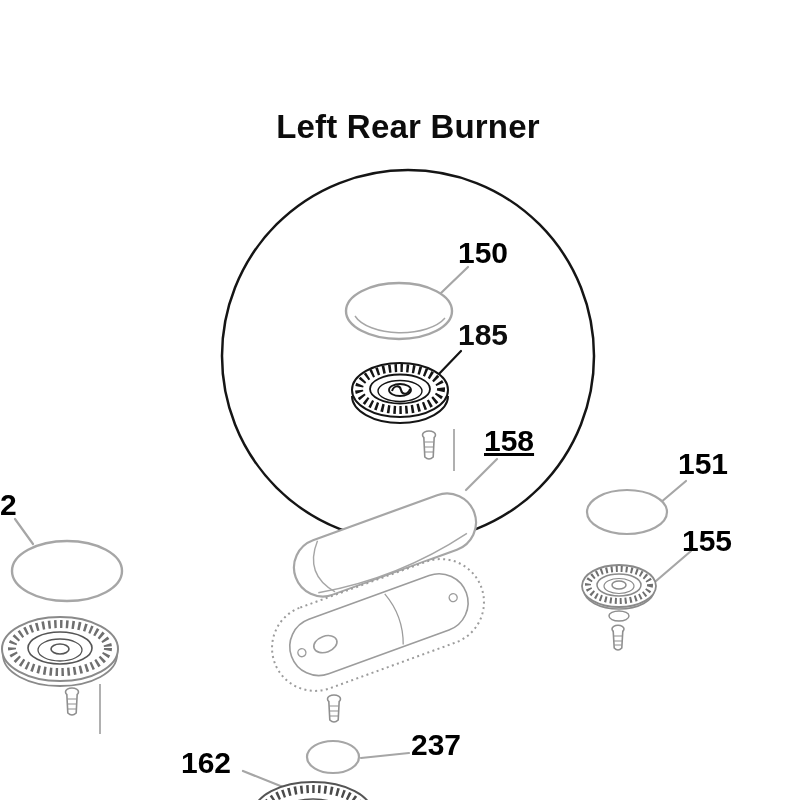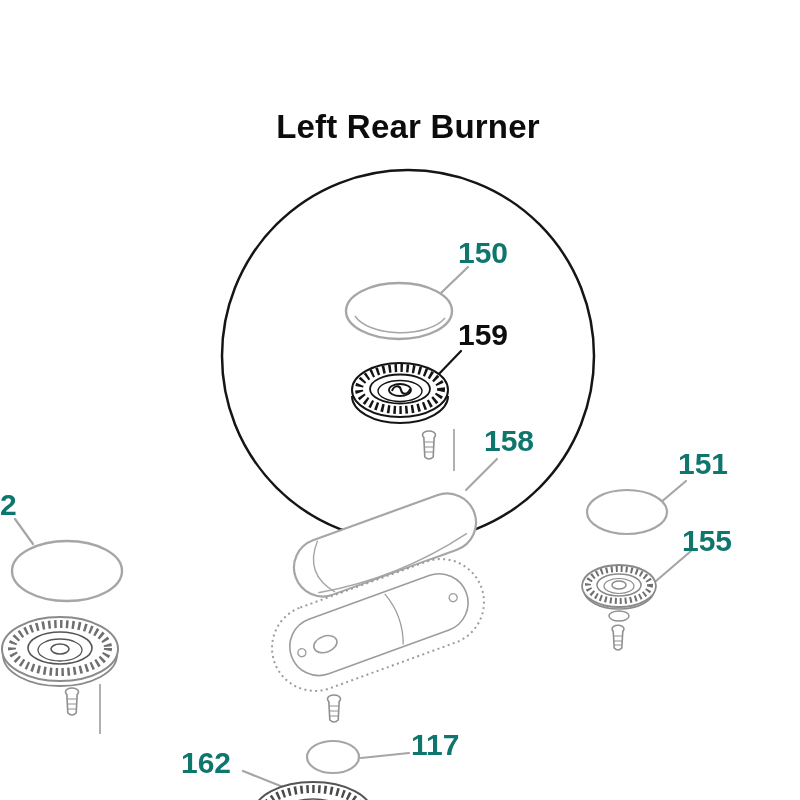--- a/index.html
+++ b/index.html
@@ -5,21 +5,21 @@
   * { margin:0; padding:0; box-sizing:border-box; }
   html,body { width:800px; height:800px; background:#ffffff; font-family:"Liberation Sans", sans-serif; }
   .stage { position:relative; width:776px; height:800px; overflow:hidden; background:#ffffff; }
   .stage svg { position:absolute; left:0; top:0; }
   .title {
     position:absolute; left:8px; top:108px; width:800px;
     text-align:center; font-size:33px; font-weight:800; color:#0c0c0c;
     letter-spacing:0.2px;
   }
   .part-label {
-    position:absolute; font-size:30px; font-weight:700; color:#0f766e;
+    position:absolute; font-size:30px; font-weight:700; color:#000000;
     line-height:1; white-space:nowrap; user-select:none;
   }
   .part-label.highlight { color:#0d0d0d; }
 </style>
 </head>
 <body>
 
 <div class="stage">
 
   <svg width="800" height="800" viewBox="0 0 800 800">
@@ -126,21 +126,21 @@
       <ellipse cx="313" cy="812" rx="49" ry="23" fill="none" stroke="#4a4a4a" stroke-width="8" stroke-dasharray="2.5 3.5"></ellipse>
       <ellipse cx="313" cy="812" rx="30" ry="13" fill="#ffffff" stroke="#555555" stroke-width="1.6"></ellipse>
       <ellipse cx="313" cy="812" rx="12" ry="6" fill="#ffffff" stroke="#555555" stroke-width="1.6"></ellipse>
     </g>
 
   </svg>
 
   <h1 class="title">Left Rear Burner</h1>
 
   <span class="part-label" style="left:458px; top:238px;">150</span>
-  <span class="part-label highlight" style="left:458px; top:320px;">159</span>
-  <span class="part-label" style="left:484px; top:426px;">158</span>
+  <span class="part-label highlight" style="left:458px; top:320px;">185</span>
+  <span class="part-label" style="left:484px; top:426px;text-decoration:underline;">158</span>
   <span class="part-label" style="left:678px; top:449px;">151</span>
   <span class="part-label" style="left:682px; top:526px;">155</span>
   <span class="part-label" style="left:0px;   top:490px;">2</span>
   <span class="part-label" style="left:181px; top:748px;">162</span>
-  <span class="part-label" style="left:411px; top:730px;">117</span>
+  <span class="part-label" style="left:411px; top:730px;">237</span>
 
 </div>
 
 </body></html>

